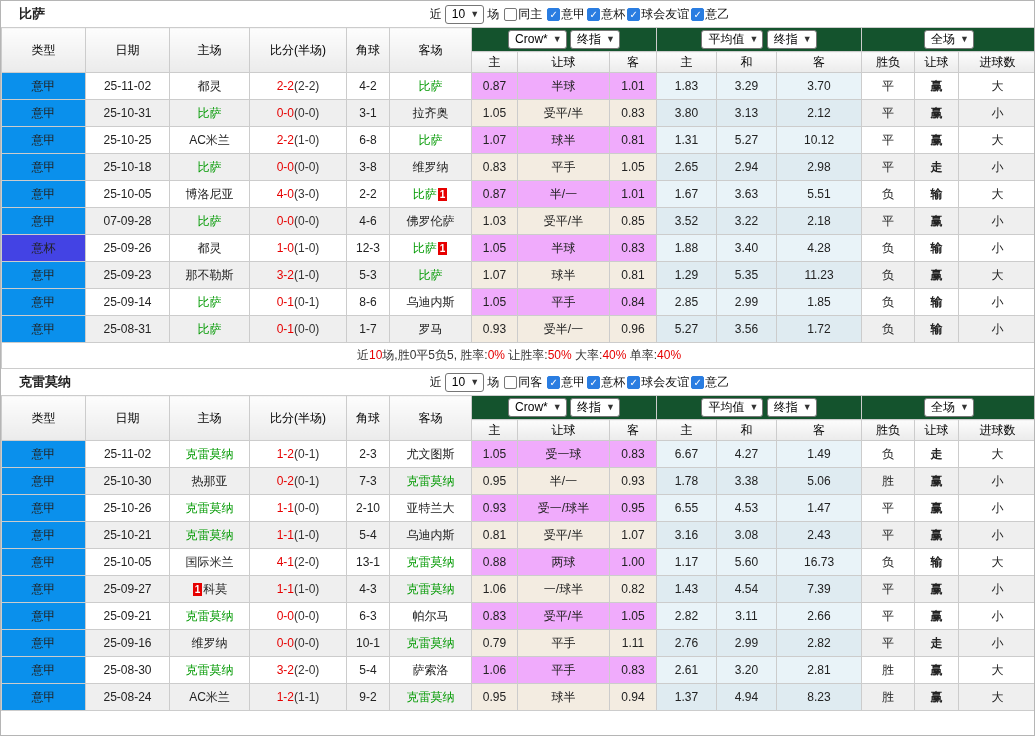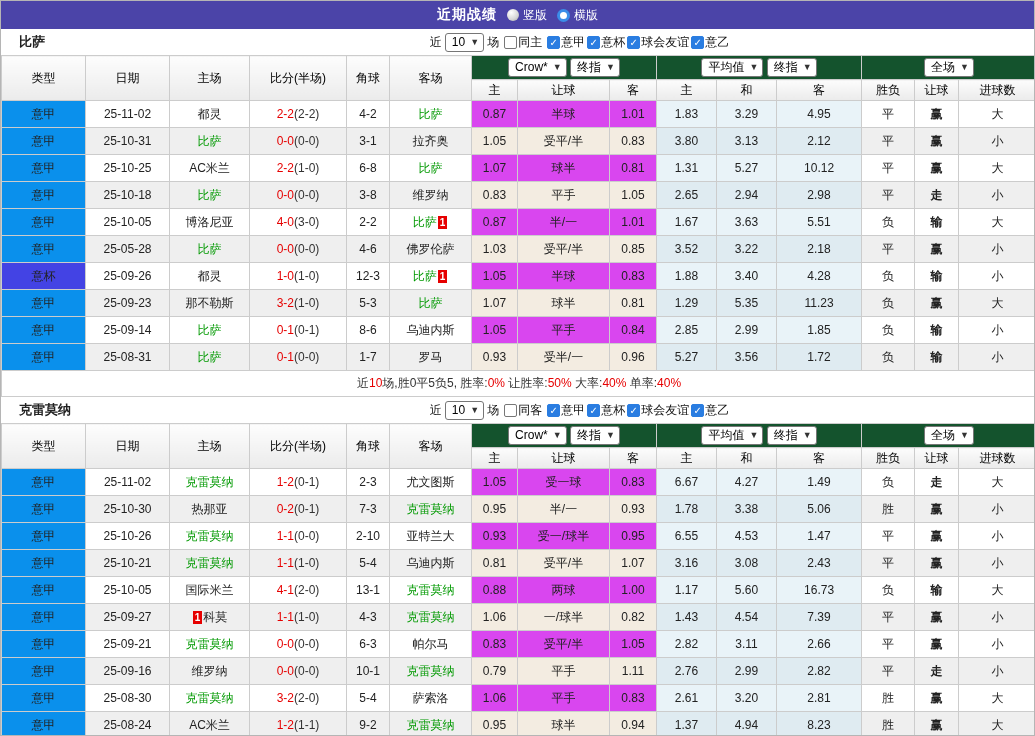--- a/index.html
+++ b/index.html
@@ -26,21 +26,21 @@
 
   
   table{border-collapse:collapse;table-layout:fixed;width:100%;font-size:12px;}
   th,td{border:1px solid #cccccc;text-align:center;padding:0;white-space:nowrap;overflow:hidden;}
   thead th{font-weight:normal;color:#000;}
   .hL{background:linear-gradient(#fdfdfd,#ebebeb);}
   .hG{background:#14532d;height:23px;}
   .hS{background:linear-gradient(#fcfcfc,#ebebeb);height:20px;}
   tbody.rows td{height:26px;background:#fff;color:#222;}
   tbody.rows tr:nth-child(even) td{background:#efefef;}
-  tbody.rows td.o1{background:#d946ef;}
+  tbody.rows td.o1{background:#f0abfc;}
   tbody.rows tr:nth-child(even) td.o1{background:#f3ece1;}
   tbody.rows td.o2{background:#e9f3f8;}
   tbody.rows tr:nth-child(even) td.o2{background:#dfebf1;}
   td.type{color:#fff;}
   .t-blue{background:#0a90ec !important;}
   .t-purple{background:#4343e4 !important;}
   .ft{color:#e60000;}
   .ht{color:#333;}
   .tg{color:#009900;}
   .badge{display:inline-block;background:#e60000;color:#fff;font-size:10px;font-weight:bold;line-height:13px;padding:0 2px;margin:0 1px;}
@@ -49,31 +49,20 @@
   .c-b{color:#4545d5;}
   .bold{font-weight:bold;}
   tbody.sum td{height:25px;background:#fff;color:#333;font-size:12px;}
   tbody.sum .red{color:#e60000;}
 </style>
 </head>
 <body>
 
 <div class="page">
 
-  <div class="topbar">
-    <span class="title">近期战绩</span>
-    <span class="radio-opt">
-      <span class="radio filled"></span>
-      <span>竖版</span>
-    </span>
-    <span class="radio-opt">
-      <span class="radio ring"></span>
-      <span>横版</span>
-    </span>
-  </div>
 
   <div class="filterbar">
     <span class="team-name">比萨</span>
     <span class="filters">
       <span>近</span>
       <span class="sel">
         <span>10</span>
           <span class="arr">▼</span>
       </span>
       <span>场</span>
@@ -168,21 +157,21 @@
           <td class="">25-11-02</td>
           <td class=""><span>都灵</span></td>
           <td class=""><span class="ft">2-2</span><span class="ht">(2-2)</span></td>
           <td class="">4-2</td>
           <td class=""><span class="tg">比萨</span></td>
           <td class="o1">0.87</td>
           <td class="o1">半球</td>
           <td class="o1">1.01</td>
           <td class="o2">1.83</td>
           <td class="o2">3.29</td>
-          <td class="o2">4.95</td>
+          <td class="o2">3.70</td>
           <td class="c-g">平</td>
           <td class="c-r bold">赢</td>
           <td class="c-r">大</td>
         </tr>
         <tr>
           <td class="type t-blue">意甲</td>
           <td class="">25-10-31</td>
           <td class=""><span class="tg">比萨</span></td>
           <td class=""><span class="ft">0-0</span><span class="ht">(0-0)</span></td>
           <td class="">3-1</td>
@@ -243,21 +232,21 @@
           <td class="o1">1.01</td>
           <td class="o2">1.67</td>
           <td class="o2">3.63</td>
           <td class="o2">5.51</td>
           <td class="c-b">负</td>
           <td class="c-b bold">输</td>
           <td class="c-r">大</td>
         </tr>
         <tr>
           <td class="type t-blue">意甲</td>
-          <td class="">25-05-28</td>
+          <td class="">07-09-28</td>
           <td class=""><span class="tg">比萨</span></td>
           <td class=""><span class="ft">0-0</span><span class="ht">(0-0)</span></td>
           <td class="">4-6</td>
           <td class=""><span>佛罗伦萨</span></td>
           <td class="o1">1.03</td>
           <td class="o1">受平/半</td>
           <td class="o1">0.85</td>
           <td class="o2">3.52</td>
           <td class="o2">3.22</td>
           <td class="o2">2.18</td>

